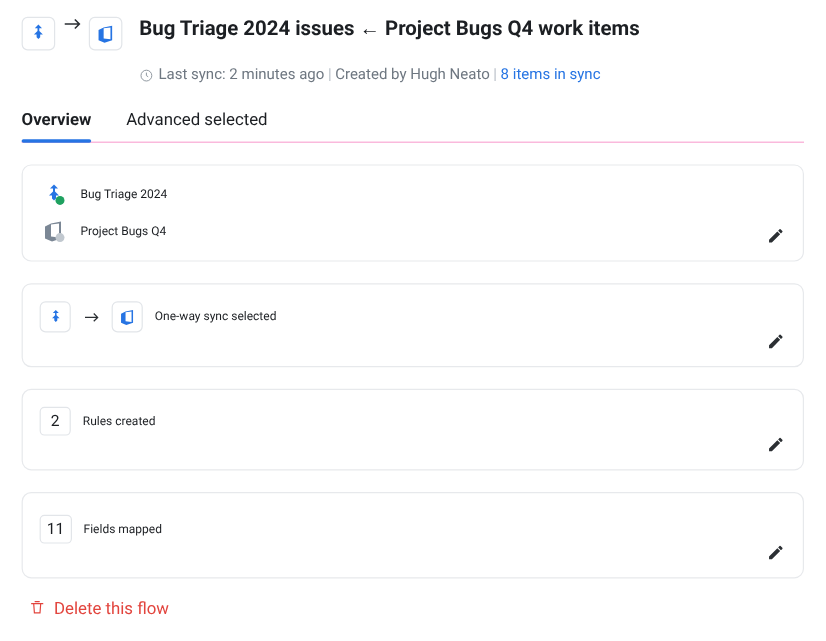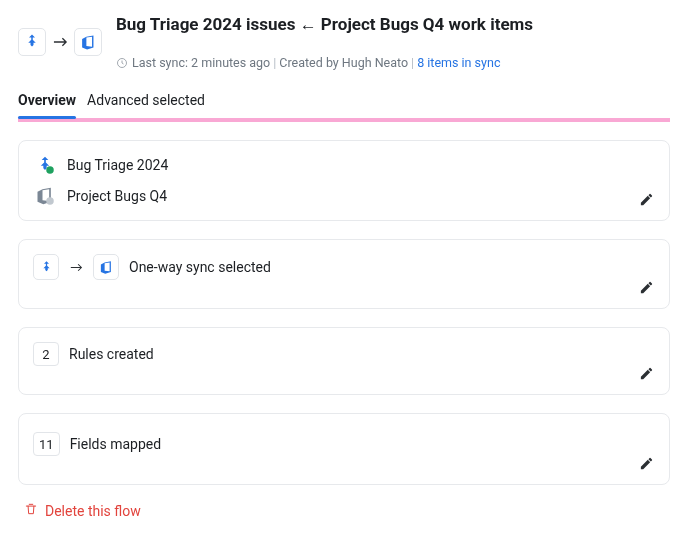--- a/index.html
+++ b/index.html
@@ -1,36 +1,36 @@
 <!DOCTYPE html>
 <html><head>
 <meta charset="utf-8">
 <style>
   *{box-sizing:border-box;margin:0;padding:0;font-family:-apple-system,BlinkMacSystemFont,"Segoe UI",Roboto,"Helvetica Neue",Arial,sans-serif}
   body{width:688px;height:534px;background:#fff}
   .page{padding:14px 18px 14px 18px}
-  .header-row{display:flex;align-items:center;gap:6px}
+  .header-row{display:flex;align-items:flex-start;gap:6px}
   .icon-box{width:28px;height:28px;border:1px solid #e2e5e9;border-radius:5px;background:#fff;display:flex;align-items:center;justify-content:center;flex:0 0 auto}
   .icon-box svg{display:block}
   .arrow-between{width:16px;display:flex;align-items:center;justify-content:center;color:#2b2f33}
   .title-block{margin-left:8px;flex:1 1 auto}
   .title{font-size:17px;font-weight:700;color:#1c1f23;line-height:1.25}
   .subhead{margin-top:20px;font-size:12.5px;color:#6e7781;display:flex;align-items:center;gap:3px}
   .subhead .clock{display:inline-flex;align-items:center;margin-right:1px}
   .subhead a{color:#2674e3;text-decoration:none}
-  .tabs{display:flex;gap:11px;margin-top:22px;border-bottom:4px solid #f9a8d4}
+  .tabs{display:flex;gap:29px;margin-top:22px;border-bottom:1px solid #f9a8d4}
   .tab{font-size:14px;color:#1c1f23;padding:0 0 10px 0;cursor:pointer;position:relative}
   .tab.active{font-weight:700}
   .tab.active::after{content:"";position:absolute;left:0;right:0;bottom:-1px;height:3px;background:#2674e3;border-radius:2px}
   .tab.inactive{color:#1c1f23;font-weight:400}
   .cards{margin-top:18px;display:flex;flex-direction:column;gap:18px}
   .card{border:1px solid #e7e9ec;border-radius:8px;padding:12px 14px;position:relative}
   .row{display:flex;align-items:center;gap:10px}
   .row+.row{margin-top:7px}
-  .row-text{font-size:14px;color:#1c1f23}
+  .row-text{font-size:10px;color:#1c1f23}
   .edit-btn{position:absolute;right:12px;bottom:10px;width:22px;height:22px;display:flex;align-items:center;justify-content:center;cursor:pointer;color:#2b2f33}
   .small-icon-box{width:26px;height:26px;border:1px solid #e2e5e9;border-radius:5px;background:#fff;display:flex;align-items:center;justify-content:center;flex:0 0 auto}
   .num-badge{min-width:26px;height:24px;padding:0 5px;border:1px solid #e2e5e9;border-radius:4px;display:flex;align-items:center;justify-content:center;font-size:13px;color:#1c1f23;background:#fff}
   .tool-icon{width:24px;height:24px;display:flex;align-items:center;justify-content:center;flex:0 0 auto;position:relative}
   .mini-arrow{width:14px;display:flex;align-items:center;justify-content:center;color:#2b2f33}
   .delete-row{margin-top:16px;padding-left:6px}
   .delete-link{color:#e2443d;font-size:14px;display:inline-flex;align-items:center;gap:7px;cursor:pointer;text-decoration:none}
   .sep{color:#b7bec6}
 </style>
 </head>

